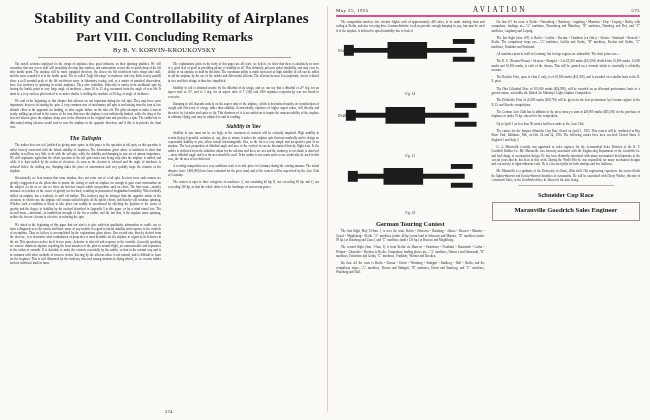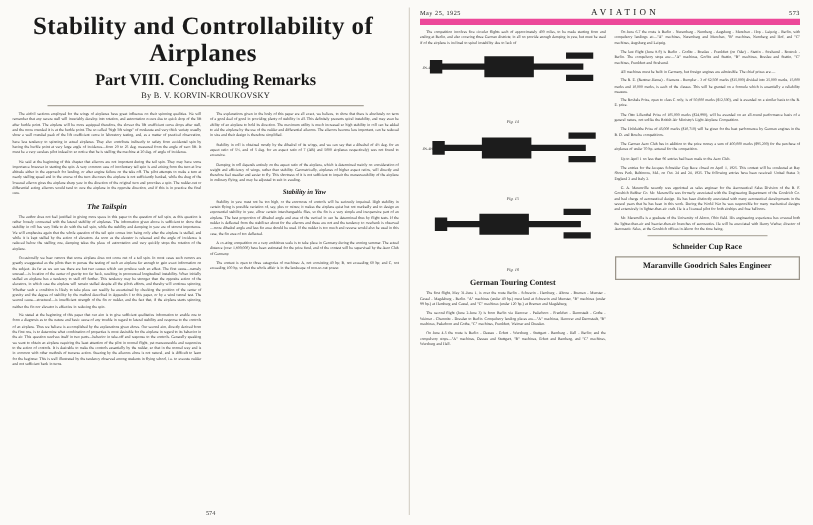--- a/index.html
+++ b/index.html
@@ -36,25 +36,26 @@
     display: flex;
     flex-direction: column;
     position: relative;
   }
   .left-head {
     text-align: center;
     padding: 0 6px;
   }
   .article-title {
     font-family: "Liberation Serif", serif;
-    font-size: 20px;
+    font-size: 15px;
     font-weight: bold;
     letter-spacing: 0.3px;
     margin: 4px 4px 2px 0;
     line-height: 1.1;
+    text-align: right;
   }
   .article-part {
     font-size: 13px;
     font-weight: bold;
     margin: 0 0 1px 0;
   }
   .article-byline {
     font-size: 6.6px;
     margin: 0 0 4px 0;
     letter-spacing: 0.2px;
@@ -112,24 +113,24 @@
     width: 312px;
     box-sizing: border-box;
     padding-left: 8px;
     display: flex;
     flex-direction: column;
     position: relative;
   }
   .running-head {
     display: flex;
     justify-content: space-between;
-    align-items: flex-end;
+    align-items: center;
     font-size: 5px;
     letter-spacing: 0.4px;
-    border-bottom: 5px solid #ec4899;
+    border-bottom: 2px solid #ec4899;
     padding-bottom: 1px;
     margin-bottom: 3px;
   }
   .running-head .center {
     font-size: 7.2px;
     letter-spacing: 2.6px;
     font-weight: normal;
   }
   .right-cols {
     display: flex;

